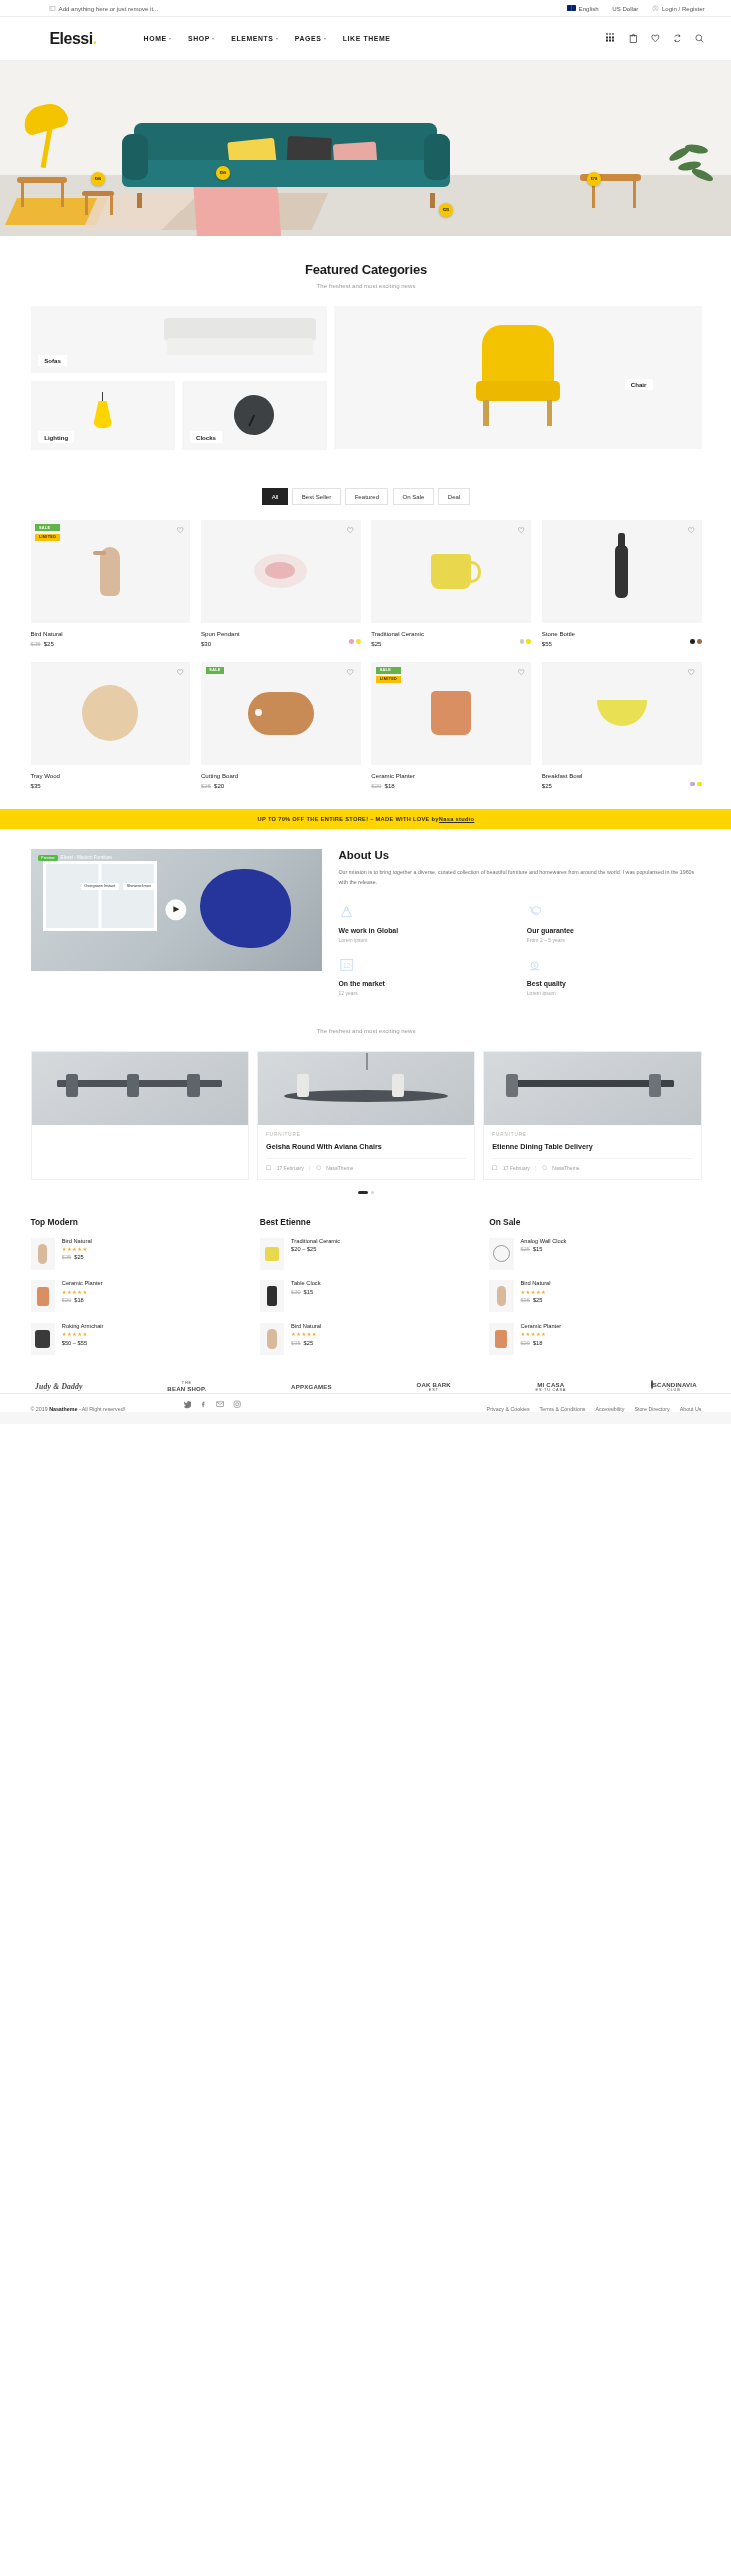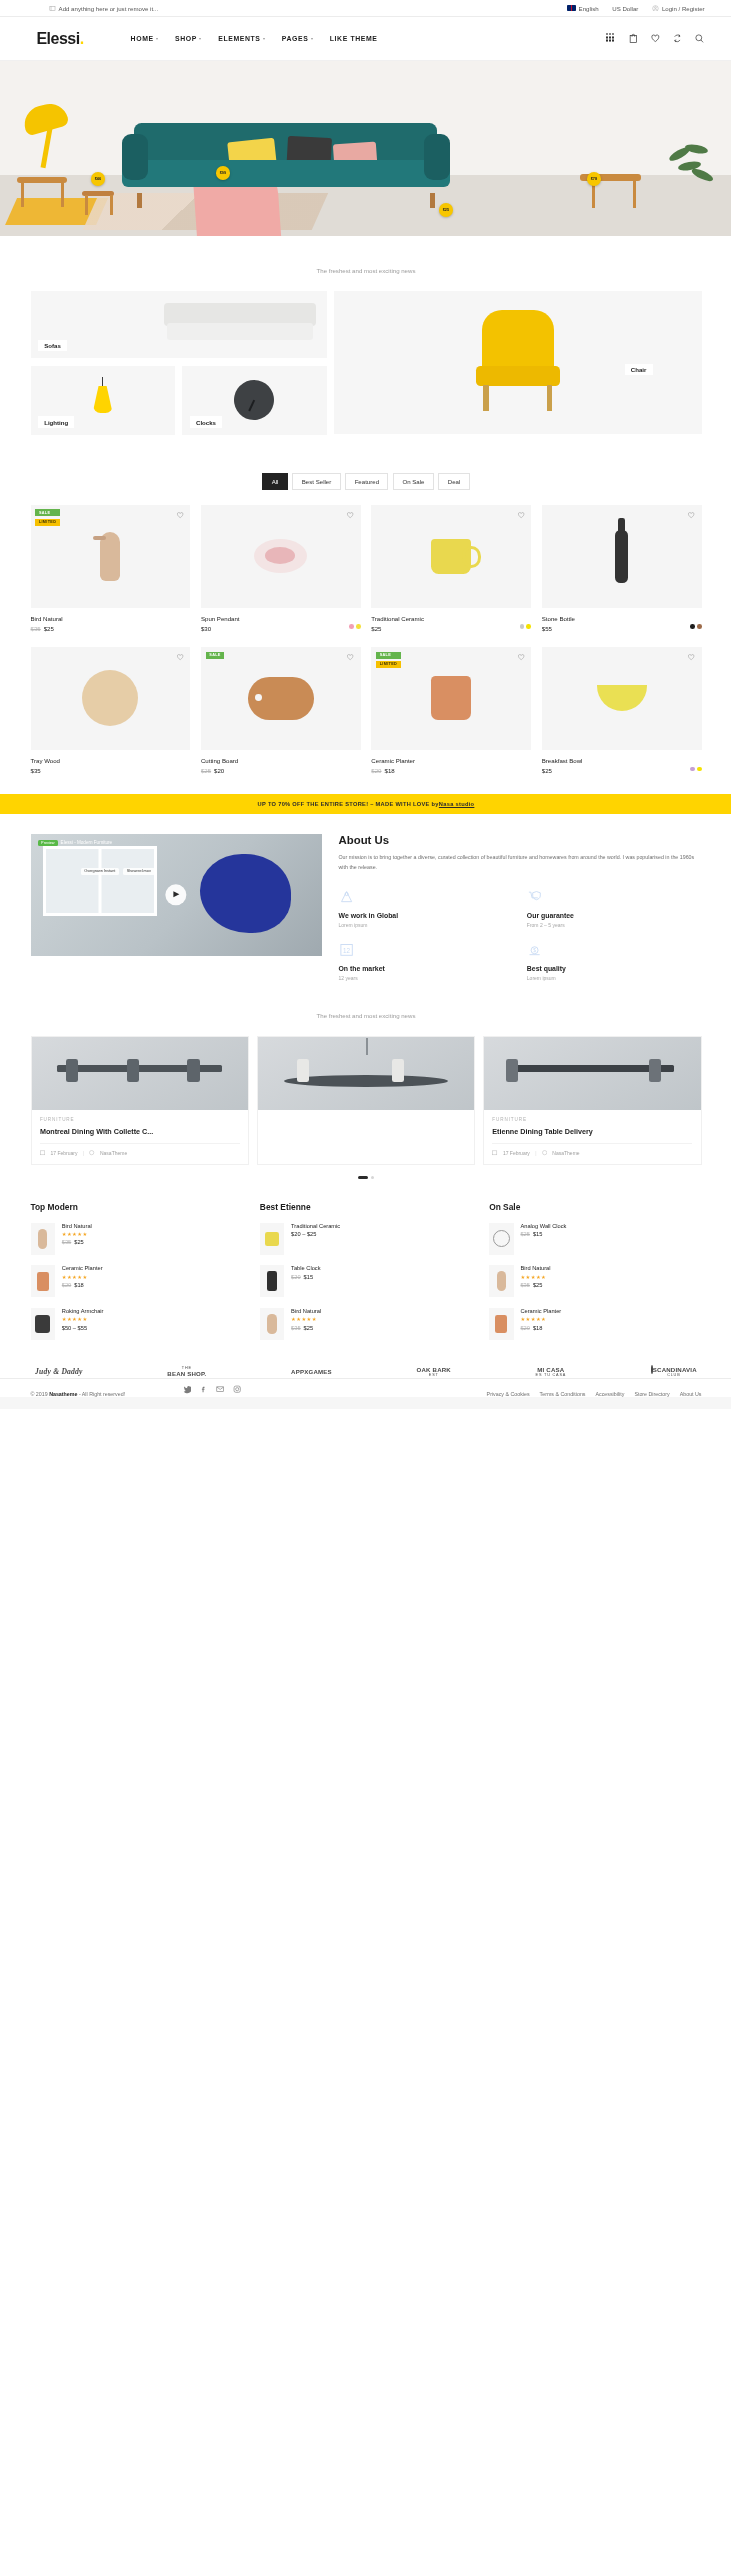--- a/index.html
+++ b/index.html
@@ -41,21 +41,21 @@
     display: flex;
     align-items: center;
     padding: 0 27.4px;
     border-bottom: 0.8px solid #f0f0f0;
   }
   .logo {
     font-size: 16px;
     font-weight: bold;
     letter-spacing: -0.5px;
     color: #1c1c1c;
-    margin-left: 9px;
+    margin-left: 22px;
   }
   .logo .dot { color: #ffd600; }
   .nav {
     display: flex;
     gap: 17px;
     margin-left: 47px;
   }
   .nav-item {
     font-size: 6.9px;
     font-weight: bold;
@@ -426,20 +426,21 @@
   </div>
 
   <div class="hero-dot" style="left:91px;top:111px">$46</div>
   <div class="hero-dot" style="left:216px;top:105px">$99</div>
   <div class="hero-dot" style="left:439px;top:142px">$25</div>
   <div class="hero-dot" style="left:587px;top:111px">$78</div>
 
 </div>
 
 <div class="sec wrap">
+  <div class="sec-title">Featured Categories</div>
   <div class="sec-sub">The freshest and most exciting news</div>
   <div class="cats">
     <div class="cats-left">
       <div class="cat-card cat-sofas">
         <div class="sofa-img">
             <div class="b"></div>
             <div class="s"></div>
           </div>
         <div class="cat-label">Sofas</div>
       </div>
@@ -714,43 +715,43 @@
 <div class="sec wrap">
   <div class="sec-sub">The freshest and most exciting news</div>
   <div class="blogs">
     <div class="blog">
       <div class="blog-img">
           <div class="bi-tabletop"></div>
           <div class="bi-chair" style="left:16%"></div>
           <div class="bi-chair" style="left:44%"></div>
           <div class="bi-chair" style="left:72%"></div>
         </div>
-      <div class="blog-body">
-        <div class="blog-cat">FURNITURE</div>
-        <div class="blog-title">Montreal Dining With Collette C...</div>
-        <div class="blog-meta">
-          <svg width="5.3" height="5.3" viewBox="0 0 16 16">
-              <rect x="1.5" y="2.5" width="13" height="12" fill="none" stroke="#b5b5b5" stroke-width="1.4"></rect>
-            </svg>
-          <span>17 February</span>
-          <span class="sep">|</span>
-          <svg width="5.3" height="5.3" viewBox="0 0 16 16">
-              <circle cx="8" cy="8" r="6.5" fill="none" stroke="#b5b5b5" stroke-width="1.4"></circle>
-            </svg>
-          <span>NasaTheme</span>
-        </div>
-      </div>
     </div>
     <div class="blog">
       <div class="blog-img">
           <div class="bi-light"></div>
           <div class="bi-tabletop" style="top:52%;border-radius:50%;height:12.2px"></div>
           <div class="bi-chair" style="left:18%;background:#e8e8e6"></div>
           <div class="bi-chair" style="left:62%;background:#e8e8e6"></div>
         </div>
+      <div class="blog-body">
+        <div class="blog-cat">FURNITURE</div>
+        <div class="blog-title">Geisha Round With Aviana Chairs</div>
+        <div class="blog-meta">
+          <svg width="5.3" height="5.3" viewBox="0 0 16 16">
+              <rect x="1.5" y="2.5" width="13" height="12" fill="none" stroke="#b5b5b5" stroke-width="1.4"></rect>
+            </svg>
+          <span>17 February</span>
+          <span class="sep">|</span>
+          <svg width="5.3" height="5.3" viewBox="0 0 16 16">
+              <circle cx="8" cy="8" r="6.5" fill="none" stroke="#b5b5b5" stroke-width="1.4"></circle>
+            </svg>
+          <span>NasaTheme</span>
+        </div>
+      </div>
     </div>
     <div class="blog">
       <div class="blog-img">
           <div class="bi-tabletop" style="background:#3c4146"></div>
           <div class="bi-chair" style="left:10%;background:#6c7278"></div>
           <div class="bi-chair" style="left:76%;background:#6c7278"></div>
         </div>
       <div class="blog-body">
         <div class="blog-cat">FURNITURE</div>
         <div class="blog-title">Etienne Dining Table Delivery</div>

